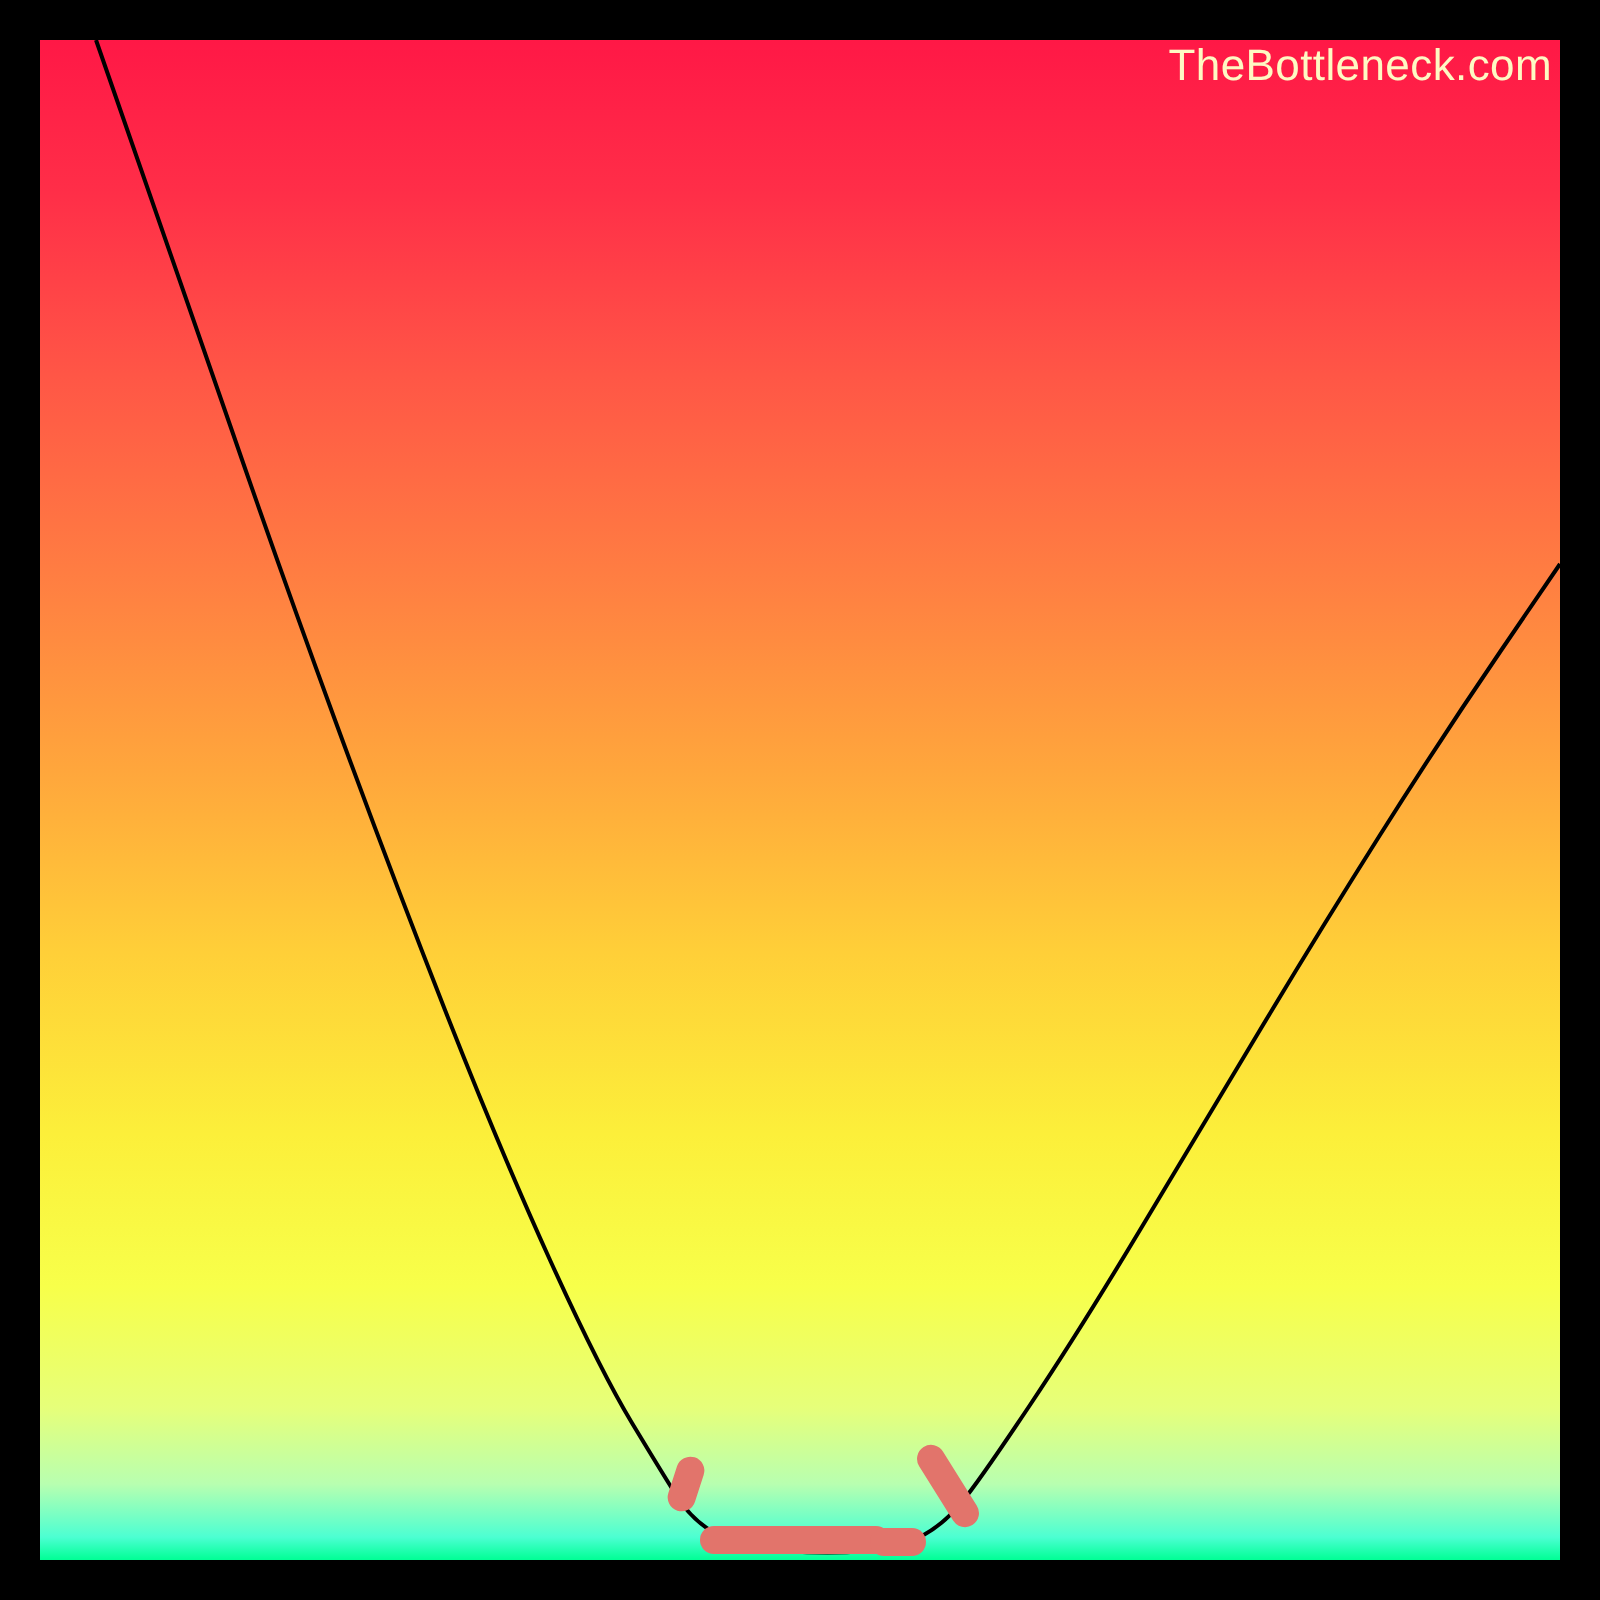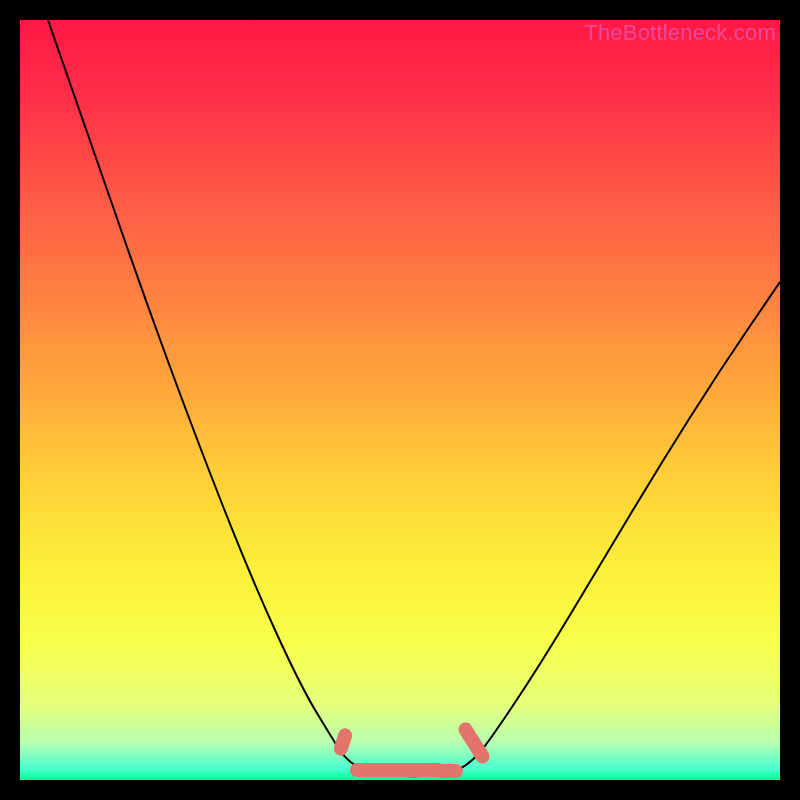--- a/index.html
+++ b/index.html
@@ -25,21 +25,21 @@
     top: 0;
     width: 100%;
     height: 100%;
   }
   .watermark {
     position: absolute;
     top: 0px;
     right: 4px;
     font-size: 22px;
     font-weight: 500;
-    color: #ec4899;
+    color: #fef9c3;
     letter-spacing: 0.2px;
   }
   svg.curve-layer {
     position: absolute;
     left: 0;
     top: 0;
     width: 100%;
     height: 100%;
     overflow: visible;
   }

